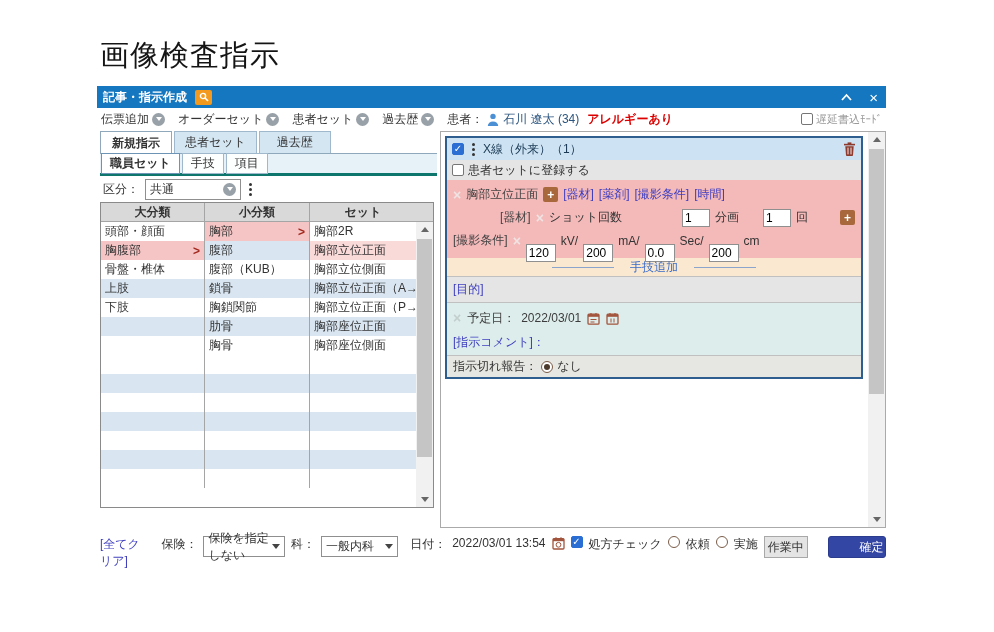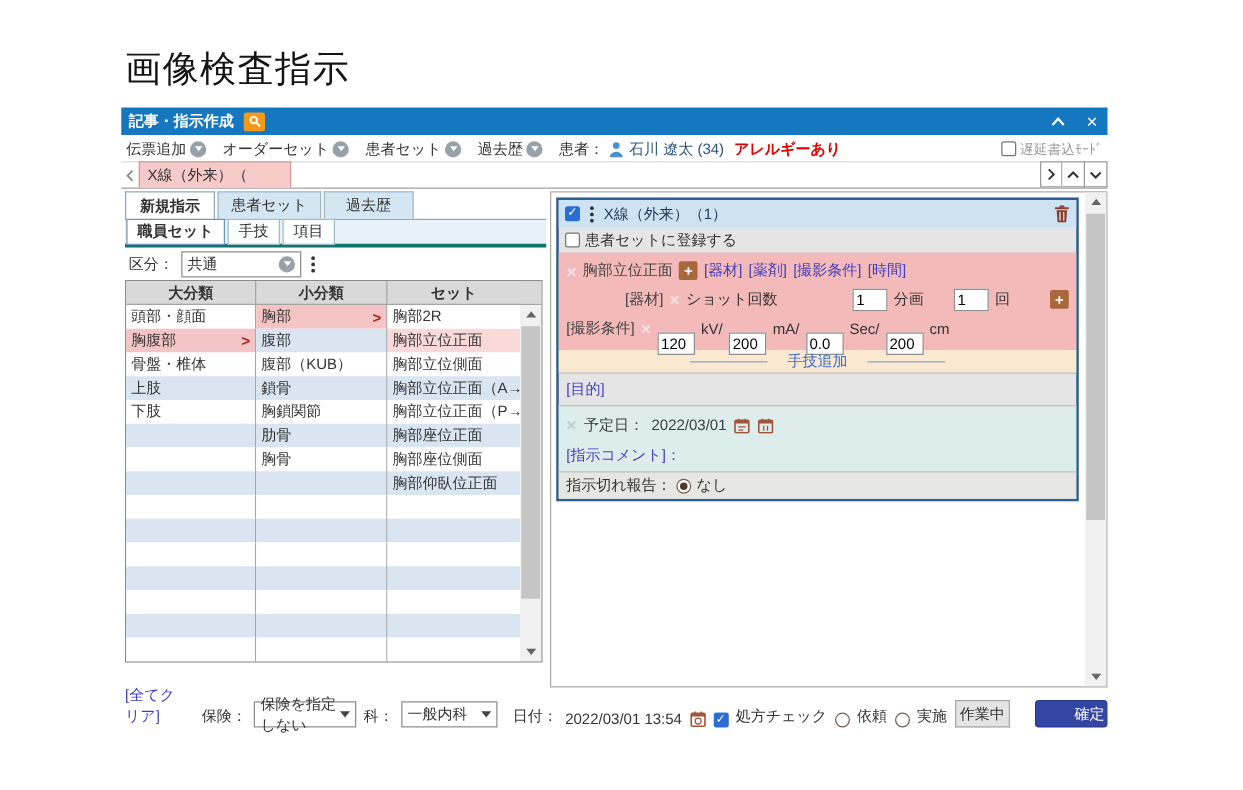--- a/index.html
+++ b/index.html
@@ -133,21 +133,21 @@
   .dash-line { width:62px; height:1px; background:#8aa4cc; }
   .peach-bar span { font-size:12px; color:#3a6cc8; cursor:pointer; }
   .purpose-row { height:26px; display:flex; align-items:center; padding:0 6px; border-top:1px solid #c0c0c0; font-size:12px; }
   .teal-block { background:#ddedeb; border-top:1px solid #c0c0c0; padding:2px 6px; font-size:12px; }
   .teal-row1 { height:26px; display:flex; align-items:center; gap:6px; color:#3c3c3c; }
   .teal-row2 { height:22px; display:flex; align-items:center; }
   .gray-bar { height:22px; background:#e6e6e2; border-top:1px solid #c0c0c0; display:flex; align-items:center; gap:4px; padding:0 6px; font-size:12px; }
   .cal-icon { display:inline-flex; cursor:pointer; }
 
   
-  .bottombar { display:flex; align-items:flex-end; margin-top:8px; padding-left:3px; font-size:12px; gap:6px; height:24px; }
+  .bottombar { display:flex; align-items:flex-start; margin-top:8px; padding-left:3px; font-size:12px; gap:6px; height:24px; }
   .bb-select1 { width:108px; }
   .bb-select2 { width:102px; }
   .btn { height:22px; display:inline-flex; align-items:center; justify-content:center; cursor:pointer; font-size:12px; }
   .btn-working { width:60px; background:#e4e4e4; border:1px solid #a8a8a8; color:#333; }
   .btn-confirm { width:68px; background:#3346a4; border:1px solid #2b3c8e; color:#fff; border-radius:3px; font-weight:normal; margin-left:14px;padding-left:29px; }
   .lbl { color:#333; white-space:nowrap; }
   .gap-l { margin-left:6px; }
 </style>
 </head>
 <body>
@@ -209,45 +209,20 @@
       </span>
       <span class="patient-name">石川 遼太 (34)</span>
       <span class="allergy">アレルギーあり</span>
     </span>
     <span class="delay-group">
       <span class="cb"></span>
       <span>遅延書込ﾓｰﾄﾞ</span>
     </span>
   </div>
 
-  <div class="tabrow">
-    <span class="tab-nav-left">
-      <svg width="8" height="11" viewBox="0 0 8 11">
-          <polyline points="6,1.5 2,5.5 6,9.5" fill="none" stroke="#8a8a8a" stroke-width="1.5"></polyline>
-        </svg>
-    </span>
-    <div class="order-tab">X線（外来）（</div>
-    <div class="tab-btns">
-      <span class="sq-btn">
-        <svg width="8" height="11" viewBox="0 0 8 11">
-            <polyline points="2,1.5 6,5.5 2,9.5" fill="none" stroke="#333" stroke-width="1.6"></polyline>
-          </svg>
-      </span>
-      <span class="sq-btn">
-        <svg width="11" height="8" viewBox="0 0 11 8">
-            <polyline points="1.5,6 5.5,2 9.5,6" fill="none" stroke="#333" stroke-width="1.6"></polyline>
-          </svg>
-      </span>
-      <span class="sq-btn">
-        <svg width="11" height="8" viewBox="0 0 11 8">
-            <polyline points="1.5,2 5.5,6 9.5,2" fill="none" stroke="#333" stroke-width="1.6"></polyline>
-          </svg>
-      </span>
-    </div>
-  </div>
 
   <div class="content">
 
     <div class="left-panel">
       <div class="ltabs">
         <span class="ltab active">新規指示</span>
         <span class="ltab">患者セット</span>
         <span class="ltab">過去歴</span>
       </div>
       <div class="subtabs">
@@ -345,27 +320,20 @@
                   <span>胸部座位正面</span>
                 </div>
               </div>
               <div class="trow">
                 <div class="tcell c0"></div>
                 <div class="tcell c1">
                   <span>胸骨</span>
                 </div>
                 <div class="tcell c2">
                   <span>胸部座位側面</span>
-                </div>
-              </div>
-              <div class="trow alt">
-                <div class="tcell c0"></div>
-                <div class="tcell c1"></div>
-                <div class="tcell c2">
-                  <span>胸部仰臥位正面</span>
                 </div>
               </div>
               <div class="trow">
                 <div class="tcell c0"></div>
                 <div class="tcell c1"></div>
                 <div class="tcell c2"></div>
               </div>
               <div class="trow alt">
                 <div class="tcell c0"></div>
                 <div class="tcell c1"></div>

